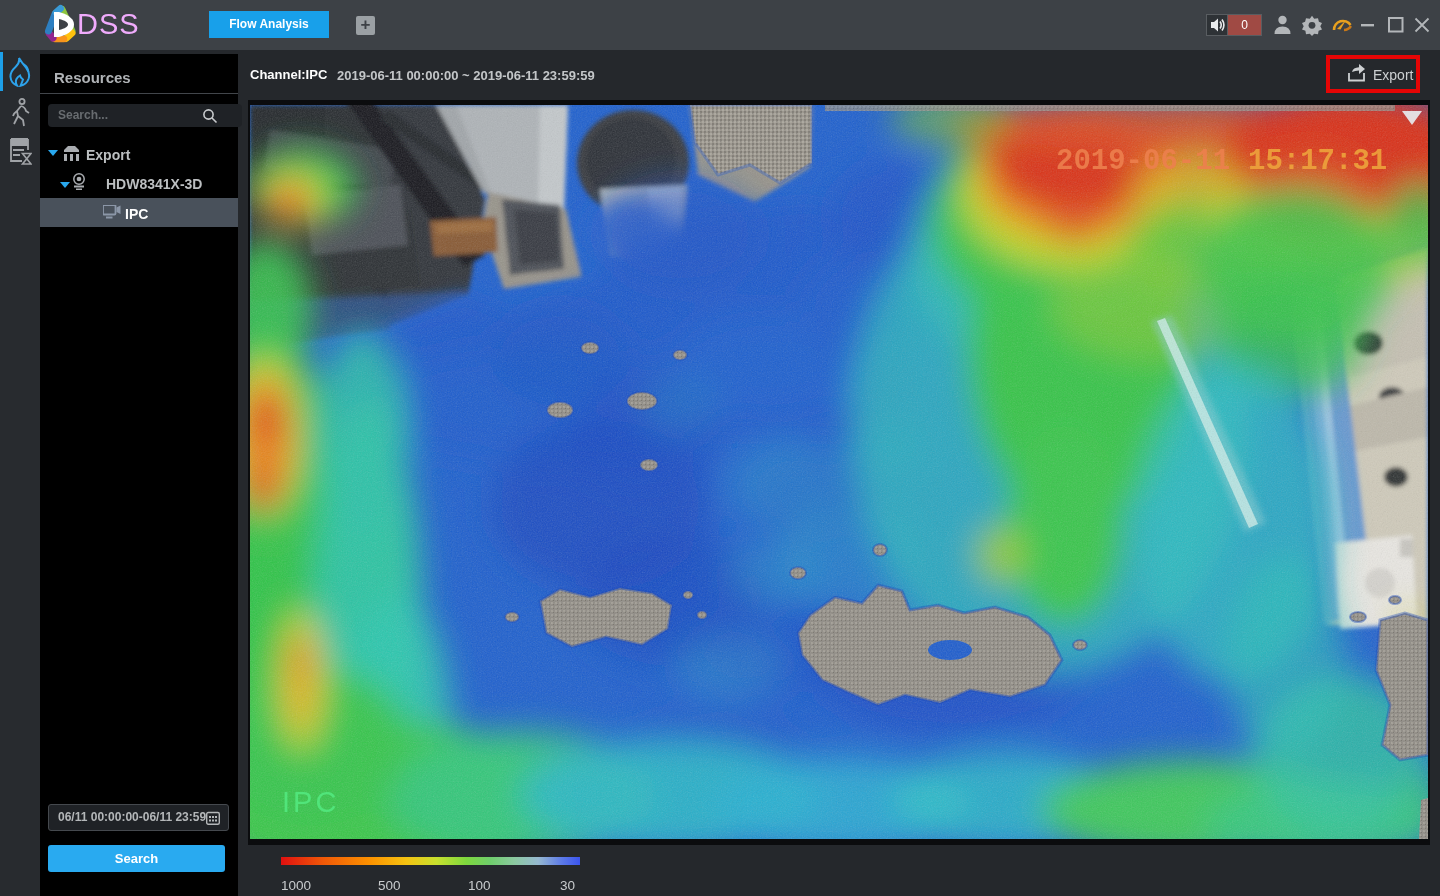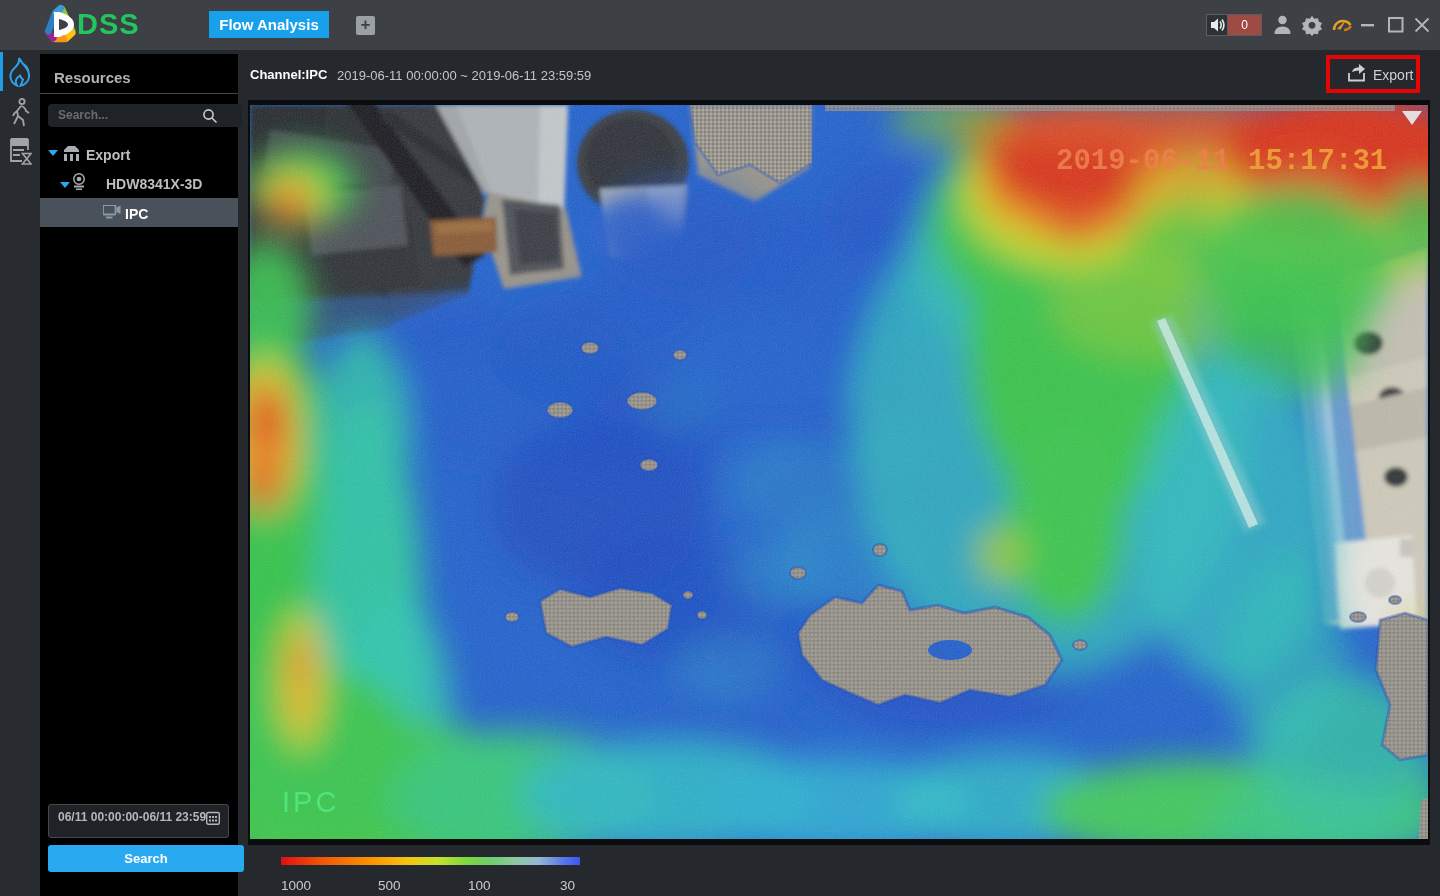--- a/index.html
+++ b/index.html
@@ -1,41 +1,41 @@
 <!DOCTYPE html>
 <html><head>
 <meta charset="utf-8">
 <style>
 *{margin:0;padding:0;box-sizing:border-box;}
 html,body{width:1440px;height:896px;overflow:hidden;background:#25282c;font-family:"Liberation Sans",sans-serif;}
 #app{position:relative;width:1440px;height:896px;}
 
 #topbar{position:absolute;left:0;top:0;width:1440px;height:50px;background:#3d4146;}
 #logo{position:absolute;left:42px;top:4px;width:95px;height:42px;}
-#dsstext{position:absolute;left:77px;top:8px;color:#22c55e;font-size:29px;font-weight:bold;letter-spacing:1px;}
-#tab{position:absolute;left:209px;top:11px;width:120px;height:27px;background:#18a0ea;color:#fff;font-size:15px;font-weight:bold;text-align:center;line-height:27px;}
+#dsstext{position:absolute;left:77px;top:8px;color:#f0abfc;font-size:29px;font-weight:normal;letter-spacing:1px;}
+#tab{position:absolute;left:209px;top:11px;width:120px;height:27px;background:#18a0ea;color:#fff;font-size:12px;font-weight:bold;text-align:center;line-height:27px;}
 #plus{position:absolute;left:356px;top:16px;width:19px;height:19px;background:#9ba0a4;border-radius:2px;color:#3d4146;font-size:17px;font-weight:bold;text-align:center;line-height:18px;}
 .tbico{position:absolute;top:13px;}
 #voltile{position:absolute;left:1206px;top:14px;width:21px;height:22px;background:#2e3236;border:1px solid #595d61;border-right:none;}
 #volbadge{position:absolute;left:1227px;top:14px;width:35px;height:22px;background:#a04a44;border:1px solid #595d61;color:#fff;font-size:12px;text-align:center;line-height:20px;}
 
 #rail{position:absolute;left:0;top:50px;width:40px;height:846px;background:#282b2f;}
 #railbar{position:absolute;left:0;top:2px;width:3px;height:39px;background:#1d9fe8;}
 
 #panel{position:absolute;left:40px;top:54px;width:198px;height:846px;background:#000000;font-weight:bold;}
 #restitle2{position:absolute;left:14px;top:15px;color:#b0b3b6;font-size:15px;}
 #resline{position:absolute;left:0px;top:39px;width:198px;height:1px;background:#42464b;}
 #searchbox{position:absolute;left:8px;top:50px;width:194px;height:23px;background:#1f2226;border-radius:4px;color:#686c70;font-size:12px;line-height:23px;padding-left:10px;}
 .trow{position:absolute;color:#bcbfc1;font-size:14px;}
 #iprow{position:absolute;left:0;top:144px;width:198px;height:29px;background:#49515b;}
-#dateinput{position:absolute;left:8px;top:750px;width:181px;height:34px;background:#1f2226;border:1px solid #45494e;border-radius:3px;color:#b4b7b9;font-size:12px;line-height:25px;padding-left:9px;}
-#searchbtn{position:absolute;left:8px;top:791px;width:196px;height:27px;background:#29aaf0;border-radius:3px;color:#fff;font-size:13px;text-align:center;line-height:27px;}
+#dateinput{position:absolute;left:8px;top:750px;width:181px;height:27px;background:#1f2226;border:1px solid #45494e;border-radius:3px;color:#b4b7b9;font-size:12px;line-height:25px;padding-left:9px;}
+#searchbtn{position:absolute;left:8px;top:791px;width:177px;height:27px;background:#29aaf0;border-radius:3px;color:#fff;font-size:13px;text-align:center;line-height:27px;}
 
 #chtitle{position:absolute;left:250px;top:67px;color:#fdfdfd;font-size:13px;font-weight:bold;}
-#daterange{position:absolute;left:337px;top:68px;color:#c3c6c8;font-size:13px;}
+#daterange{position:absolute;left:337px;top:68px;color:#c3c6c8;font-size:13px;font-weight:bold;}
 #exportbox{position:absolute;left:1326px;top:55px;width:94px;height:38px;border:4px solid #e60505;}
 #exporttxt{position:absolute;left:1373px;top:67px;color:#cdd0d2;font-size:14px;}
 #vidframe{position:absolute;left:248px;top:100px;width:1182px;height:745px;background:#0b0c0e;}
 #heat{position:absolute;left:250px;top:105px;width:1178px;height:734px;}
 
 #scalebar{position:absolute;left:281px;top:857px;width:299px;height:8px;background:linear-gradient(to right,#e01010 0%,#f05808 14%,#fc9300 30%,#f5c312 42%,#c8e02e 52%,#7ed83e 62%,#6fce6c 70%,#8cc9a0 78%,#96b9d0 86%,#5c7ae8 94%,#3b55ee 100%);}
 .slab{position:absolute;top:878px;color:#c9ccce;font-size:13.5px;}
 svg{display:block;}
 </style>
 </head>

